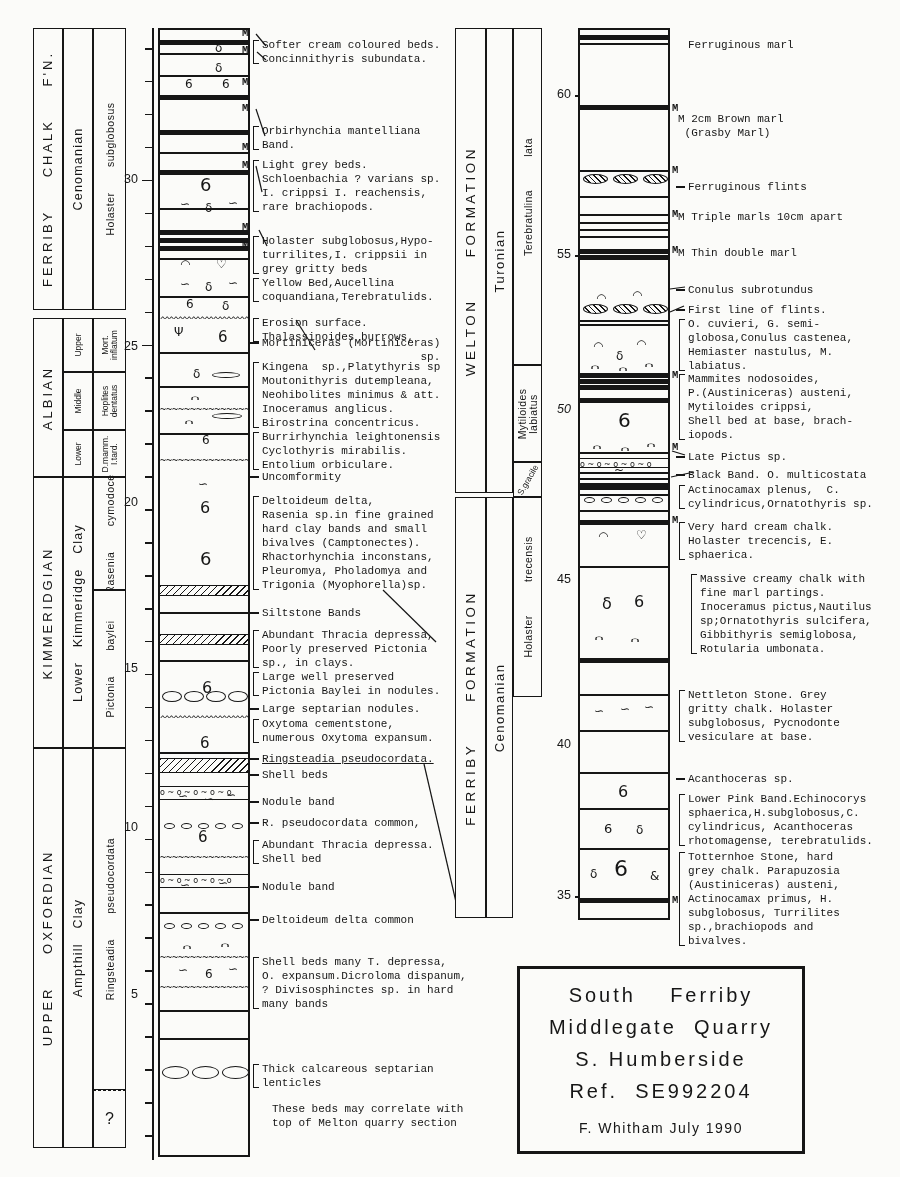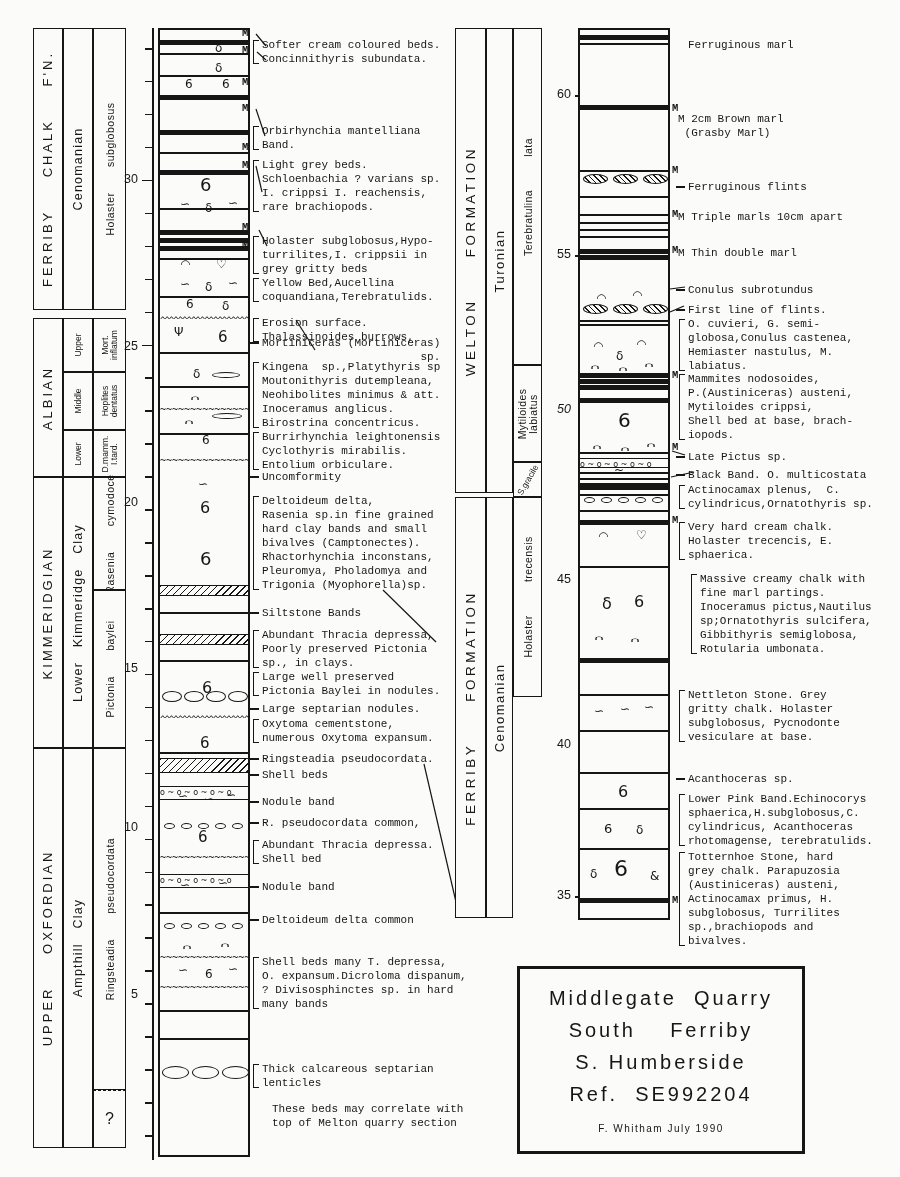--- a/index.html
+++ b/index.html
@@ -40,21 +40,21 @@
   
   .ann{position:absolute;font-family:"Liberation Mono",monospace;font-size:11px;line-height:14px;
        white-space:pre;color:#161616;}
   .ann .brk{position:absolute;left:-9px;top:2px;bottom:2px;width:5px;border:1.6px solid #161616;border-right:none;}
   .ann .dsh{position:absolute;left:-12px;top:6px;width:9px;height:1.7px;background:#161616;}
   
   #title-box{position:absolute;left:517px;top:966px;width:288px;height:188px;border:3px solid #161616;
              background:#fbfbf9;display:flex;flex-direction:column;align-items:center;justify-content:center;
              gap:9px;box-sizing:border-box;}
   .tb-line{font-size:20px;letter-spacing:3px;white-space:pre;text-align:center;}
-  .tb-credit{font-size:10px;letter-spacing:1.5px;margin-top:8px;white-space:pre;}
+  .tb-credit{font-size:14px;letter-spacing:1.5px;margin-top:8px;white-space:pre;}
   
   #hgs-logo{position:absolute;left:730px;top:66px;font-size:46px;font-weight:bold;letter-spacing:1px;
             color:#fff;-webkit-text-stroke:2.4px #161616;font-family:"Liberation Sans",sans-serif;}
   #leaders{position:absolute;left:0;top:0;pointer-events:none;}
 </style>
 </head>
 <body>
 
 <div id="canvas">
   <svg id="leaders" width="900" height="1177">
@@ -432,21 +432,21 @@
       <div class="ann" style="left: 262px; top: 336px;"><div class="dsh"></div><div>Mortiniceras (Mortiniceras)</div><div>                        sp.</div></div>
       <div class="ann" style="left: 262px; top: 360px;"><div class="brk"></div><div>Kingena  sp.,Platythyris sp</div><div>Moutonithyris dutempleana,</div><div>Neohibolites minimus &amp; att.</div><div>Inoceramus anglicus.</div><div>Birostrina concentricus.</div></div>
       <div class="ann" style="left: 262px; top: 430px;"><div class="brk"></div><div>Burrirhynchia leightonensis</div><div>Cyclothyris mirabilis.</div><div>Entolium orbiculare.</div></div>
       <div class="ann" style="left: 262px; top: 470px;"><div class="dsh"></div><div>Uncomformity</div></div>
       <div class="ann" style="left: 262px; top: 494px;"><div class="brk"></div><div>Deltoideum delta,</div><div>Rasenia sp.in fine grained</div><div>hard clay bands and small</div><div>bivalves (Camptonectes).</div><div>Rhactorhynchia inconstans,</div><div>Pleuromya, Pholadomya and</div><div>Trigonia (Myophorella)sp.</div></div>
       <div class="ann" style="left: 262px; top: 606px;"><div class="dsh"></div><div>Siltstone Bands</div></div>
       <div class="ann" style="left: 262px; top: 628px;"><div class="brk"></div><div>Abundant Thracia depressa,</div><div>Poorly preserved Pictonia</div><div>sp., in clays.</div></div>
       <div class="ann" style="left: 262px; top: 670px;"><div class="brk"></div><div>Large well preserved</div><div>Pictonia Baylei in nodules.</div></div>
       <div class="ann" style="left: 262px; top: 702px;"><div class="dsh"></div><div>Large septarian nodules.</div></div>
       <div class="ann" style="left: 262px; top: 717px;"><div class="brk"></div><div>Oxytoma cementstone,</div><div>numerous Oxytoma expansum.</div></div>
-      <div class="ann" style="left: 262px; top: 752px;"><div class="dsh"></div><div>Ringsteadia pseudocordata.</div></div>
+      <div class="ann" style="left: 262px; top: 752px; text-decoration: underline;"><div class="dsh"></div><div>Ringsteadia pseudocordata.</div></div>
       <div class="ann" style="left: 262px; top: 768px;"><div class="dsh"></div><div>Shell beds</div></div>
       <div class="ann" style="left: 262px; top: 795px;"><div class="dsh"></div><div>Nodule band</div></div>
       <div class="ann" style="left: 262px; top: 816px;"><div class="dsh"></div><div>R. pseudocordata common,</div></div>
       <div class="ann" style="left: 262px; top: 838px;"><div class="brk"></div><div>Abundant Thracia depressa.</div><div>Shell bed</div></div>
       <div class="ann" style="left: 262px; top: 880px;"><div class="dsh"></div><div>Nodule band</div></div>
       <div class="ann" style="left: 262px; top: 913px;"><div class="dsh"></div><div>Deltoideum delta common</div></div>
       <div class="ann" style="left: 262px; top: 955px;"><div class="brk"></div><div>Shell beds many T. depressa,</div><div>O. expansum.Dicroloma dispanum,</div><div>? Divisosphinctes sp. in hard</div><div>many bands</div></div>
       <div class="ann" style="left: 262px; top: 1062px;"><div class="brk"></div><div>Thick calcareous septarian</div><div>lenticles</div></div>
       <div class="ann" style="left: 272px; top: 1102px;"><div>These beds may correlate with</div><div>top of Melton quarry section</div></div>
       <div class="ann" style="left: 688px; top: 38px;"><div>Ferruginous marl</div></div>
@@ -464,19 +464,19 @@
       <div class="ann" style="left: 688px; top: 520px;"><div class="brk"></div><div>Very hard cream chalk.</div><div>Holaster trecencis, E.</div><div>sphaerica.</div></div>
       <div class="ann" style="left: 688px; top: 572px; margin-left: 12px;"><div class="brk"></div><div>Massive creamy chalk with</div><div>fine marl partings.</div><div>Inoceramus pictus,Nautilus</div><div>sp;Ornatothyris sulcifera,</div><div>Gibbithyris semiglobosa,</div><div>Rotularia umbonata.</div></div>
       <div class="ann" style="left: 688px; top: 688px;"><div class="brk"></div><div>Nettleton Stone. Grey</div><div>gritty chalk. Holaster</div><div>subglobosus, Pycnodonte</div><div>vesiculare at base.</div></div>
       <div class="ann" style="left: 688px; top: 772px;"><div class="dsh"></div><div>Acanthoceras sp.</div></div>
       <div class="ann" style="left: 688px; top: 792px;"><div class="brk"></div><div>Lower Pink Band.Echinocorys</div><div>sphaerica,H.subglobosus,C.</div><div>cylindricus, Acanthoceras</div><div>rhotomagense, terebratulids.</div></div>
       <div class="ann" style="left: 688px; top: 850px;"><div class="brk"></div><div>Totternhoe Stone, hard</div><div>grey chalk. Parapuzosia</div><div>(Austiniceras) austeni,</div><div>Actinocamax primus, H.</div><div>subglobosus, Turrilites</div><div>sp.,brachiopods and</div><div>bivalves.</div></div>
     </div>
 
 
   <div id="title-box">
+    <div class="tb-line">South    Ferriby</div>
     <div class="tb-line">Middlegate  Quarry</div>
-    <div class="tb-line">South    Ferriby</div>
     <div class="tb-line">S. Humberside</div>
     <div class="tb-line">Ref.  SE992204</div>
     <div class="tb-credit">F. Whitham July 1990</div>
   </div>
 </div>
 
 </body></html>

